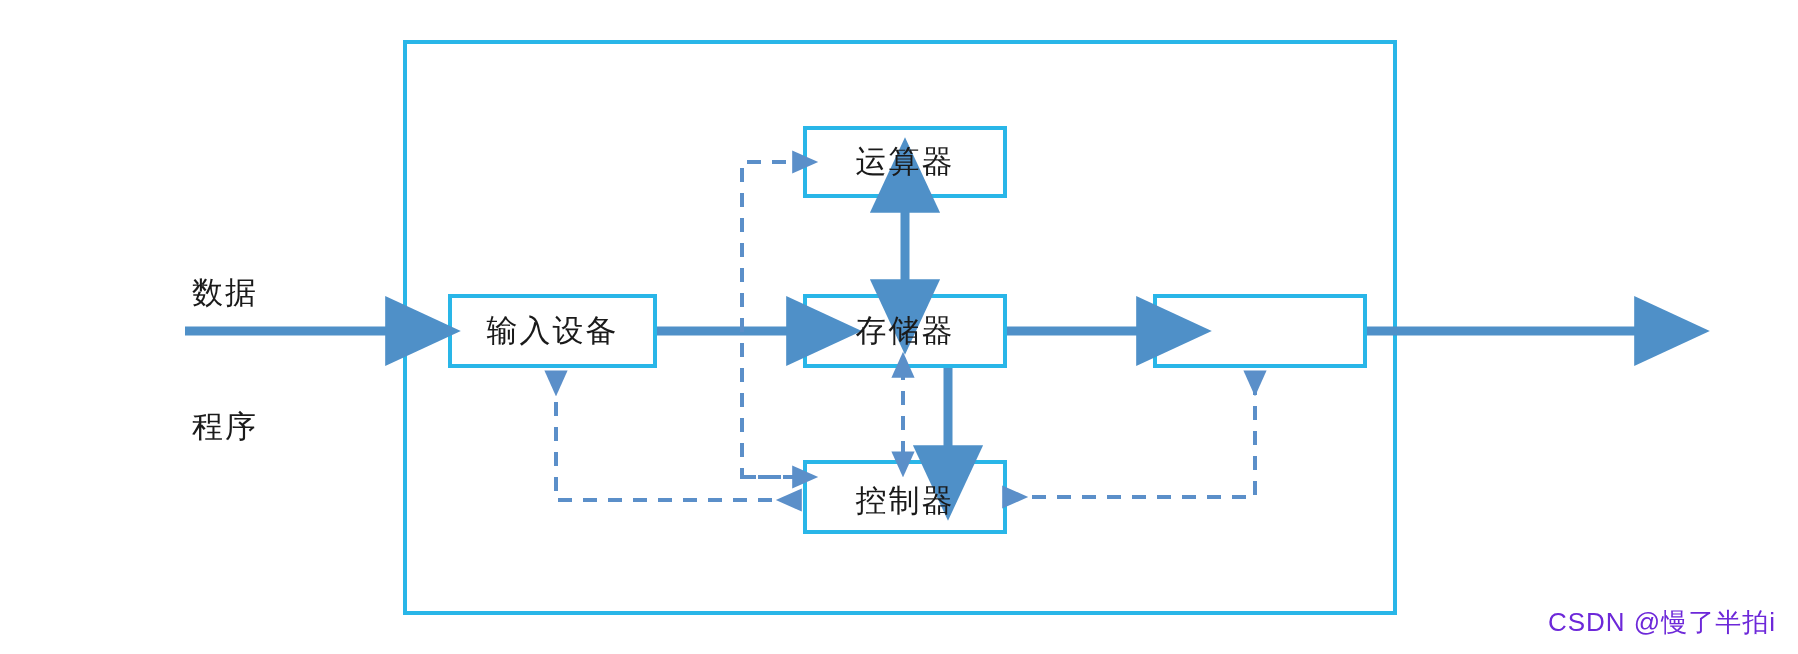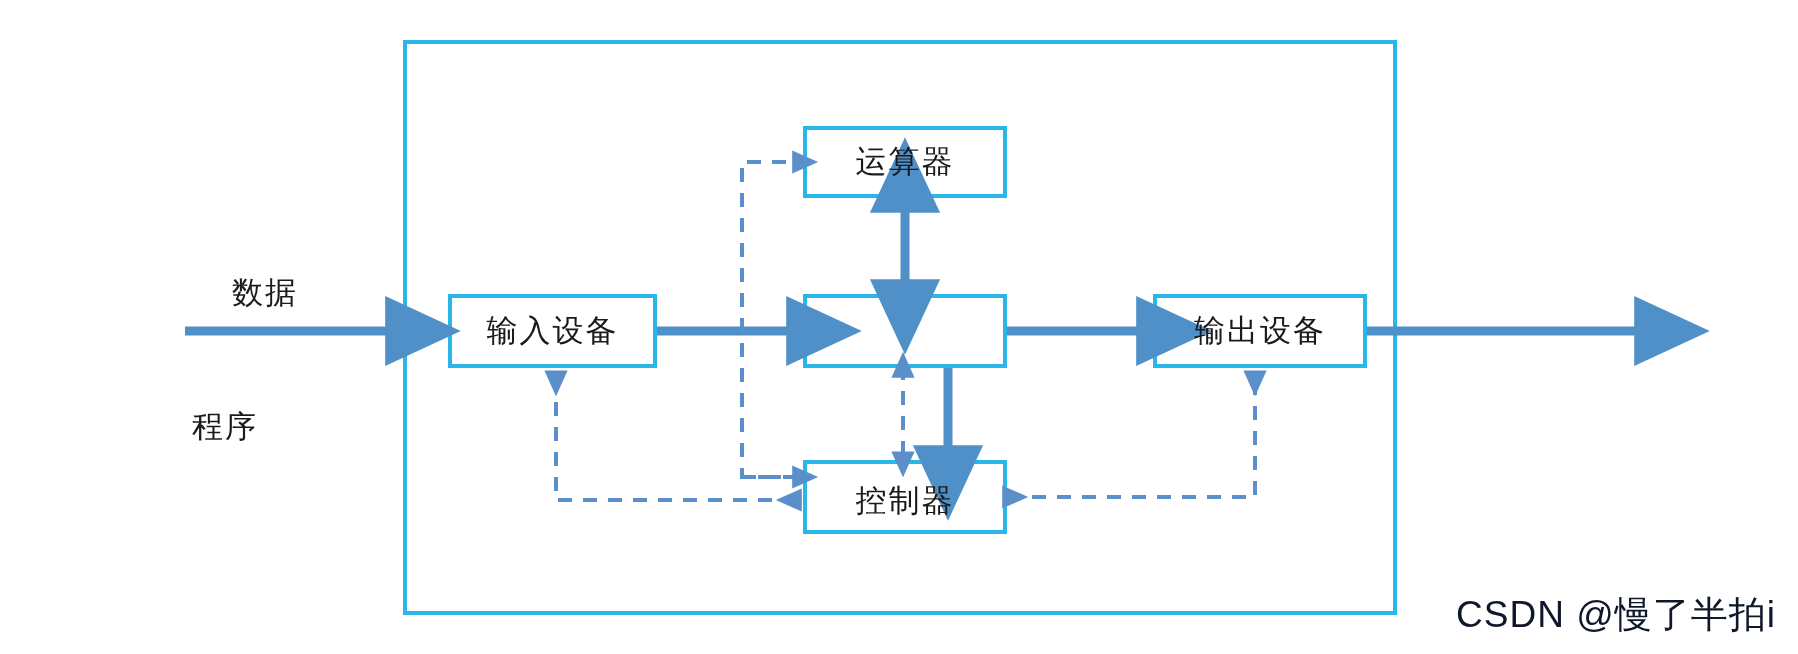--- a/index.html
+++ b/index.html
@@ -18,21 +18,21 @@
     white-space:nowrap;pointer-events:none;
   }
   .free-label{
     position:absolute;
     font-family:"Liberation Serif","DejaVu Serif",serif;
     font-size:31px;color:#1a1a1a;letter-spacing:2px;white-space:nowrap;
   }
   .watermark{
     position:absolute;right:22px;bottom:14px;
     font-family:"Liberation Sans","DejaVu Sans",sans-serif;
-    font-size:37px;color:#0f172a;letter-spacing:1px;white-space:nowrap;
+    font-size:26px;color:#6d28d9;letter-spacing:1px;white-space:nowrap;
   }
 </style>
 </head>
 <body>
 
 <div id="stage">
 
   <svg width="1798" height="654">
     <defs>
       <marker id="solidHead" markerWidth="9" markerHeight="9" refX="1.2" refY="4.5" orient="auto" markerUnits="strokeWidth">
@@ -75,21 +75,21 @@
 
     <path d="M742,477 L797,477" fill="none" stroke="#5b8fc9" stroke-width="4" stroke-dasharray="14 11" marker-end="url(#dashHead)"></path>
 
     <path d="M797,500 L556,500 L556,374" fill="none" stroke="#5b8fc9" stroke-width="4" stroke-dasharray="14 11" marker-end="url(#dashHeadBack)" marker-start="url(#dashHead)"></path>
 
     <path d="M1007,497 L1255,497 L1255,374" fill="none" stroke="#5b8fc9" stroke-width="4" stroke-dasharray="14 11" marker-end="url(#dashHeadBack)" marker-start="url(#dashHead)"></path>
   </svg>
 
   <div class="node-label" style="left:450px;top:296px;width:205px;height:70px;">输入设备</div>
   <div class="node-label" style="left:805px;top:128px;width:200px;height:68px;">运算器</div>
+  <div class="node-label" style="left:805px;top:296px;width:200px;height:70px;">存储器</div>
   <div class="node-label" style="left:805px;top:466px;width:200px;height:70px;">控制器</div>
-  <div class="node-label" style="left:1155px;top:296px;width:210px;height:70px;">输出设备</div>
 
-  <div class="free-label" style="left:192px;top:272px;margin-left:40px;">数据</div>
+  <div class="free-label" style="left:192px;top:272px;">数据</div>
   <div class="free-label" style="left:192px;top:358px;margin-top:48px;">程序</div>
 
   <div class="watermark">CSDN @慢了半拍i</div>
 
 </div>
 
 </body></html>

